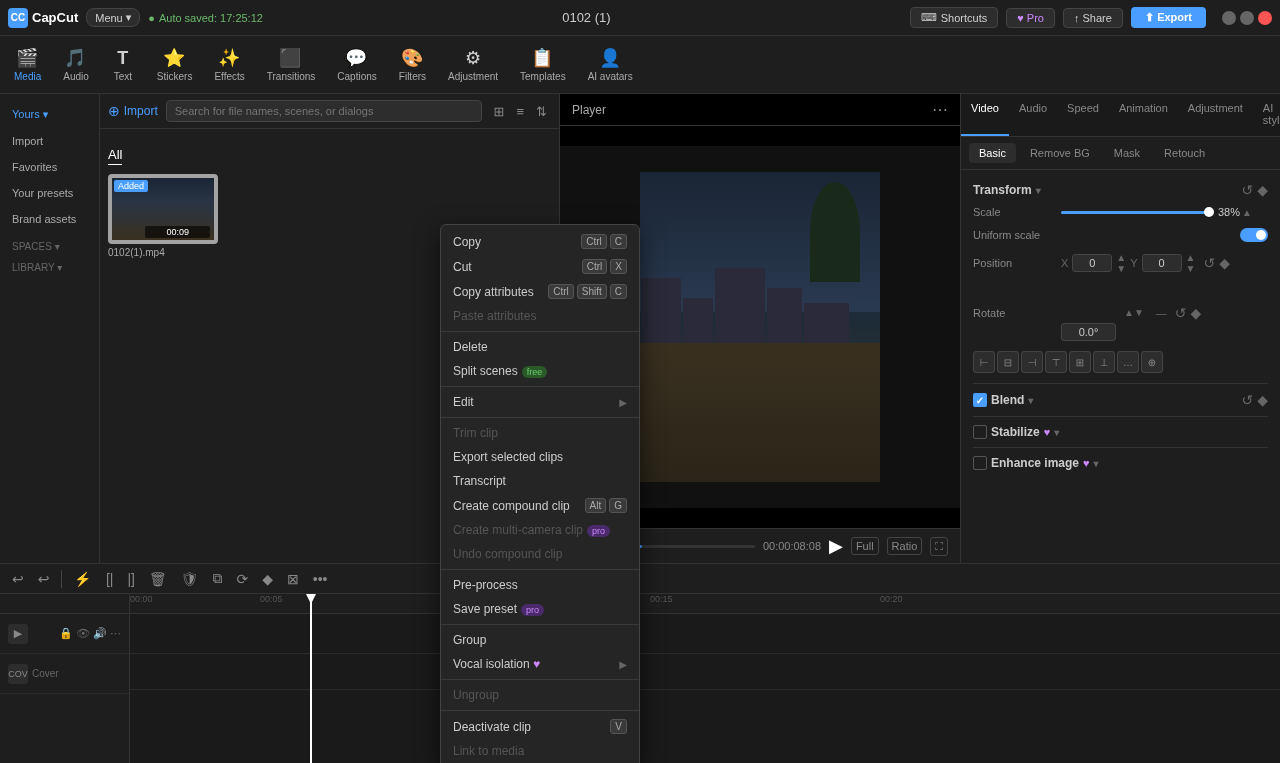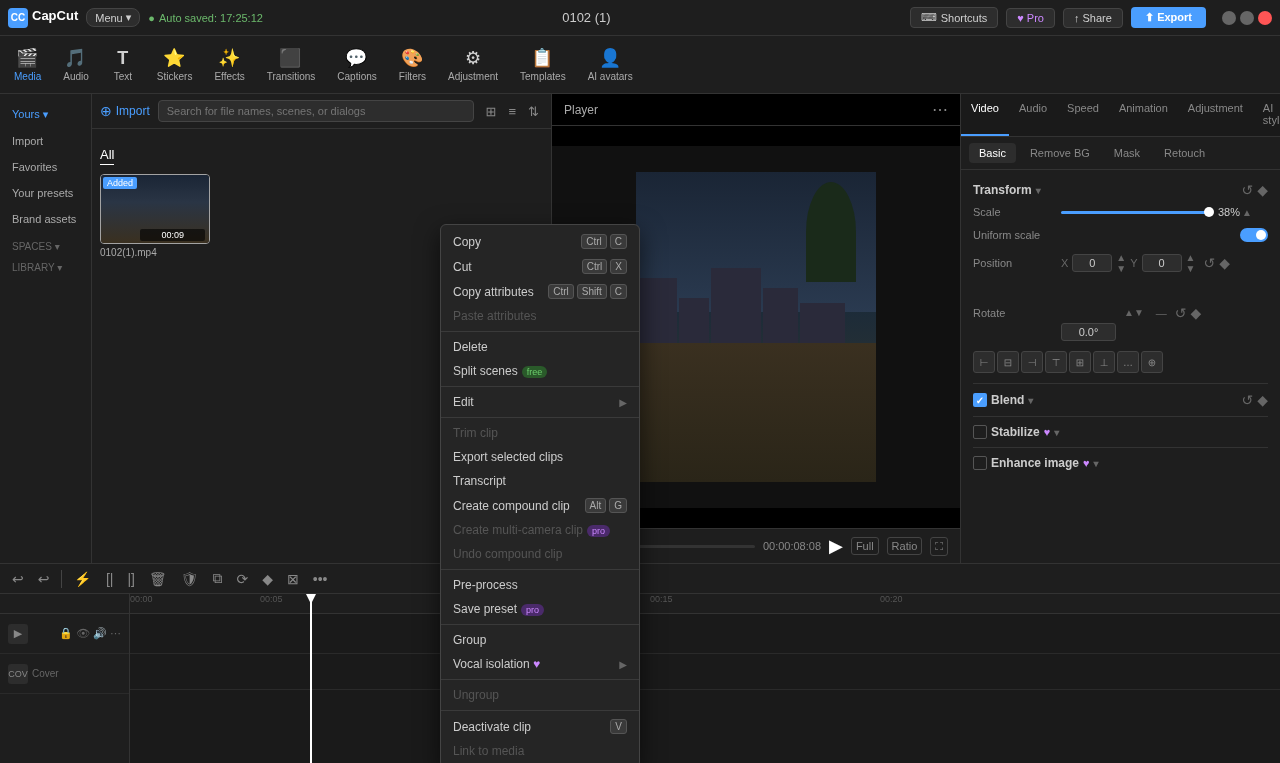--- a/index.html
+++ b/index.html
@@ -18,21 +18,21 @@
       display: flex;
       align-items: center;
       background: #1e1e1e;
       height: 36px;
       padding: 0 8px;
       border-bottom: 1px solid #333;
       gap: 8px;
     }
     .logo {
       display: flex;
-      align-items: flex-start;
+      align-items: center;
       gap: 4px;
       font-size: 13px;
       font-weight: bold;
       color: #fff;
     }
     .logo-icon {
       width: 20px;
       height: 20px;
       background: #4a9eff;
       border-radius: 4px;
@@ -156,21 +156,21 @@
     .tool-item.active .tool-label { color: #4a9eff; }
 
     
     .main-layout {
       display: flex;
       height: calc(763px - 36px - 58px - 200px);
     }
 
     
     .left-sidebar {
-      width: 92px;
+      width: 100px;
       background: #1e1e1e;
       border-right: 1px solid #333;
       padding: 8px 4px;
     }
     .sidebar-item {
       padding: 6px 8px;
       cursor: pointer;
       border-radius: 4px;
       font-size: 11px;
       color: #aaa;
@@ -249,21 +249,21 @@
     }
     .media-thumb {
       position: relative;
       width: 110px;
     }
     .media-thumb-img {
       width: 110px;
       height: 70px;
       background: #ec4899;
       border-radius: 4px;
-      border: 1px solid #a3a3a3;
+      border: 4px solid #a3a3a3;
       overflow: hidden;
       position: relative;
     }
     .thumb-badge {
       position: absolute;
       top: 2px;
       left: 2px;
       background: #4a9eff;
       color: #fff;
       font-size: 9px;

